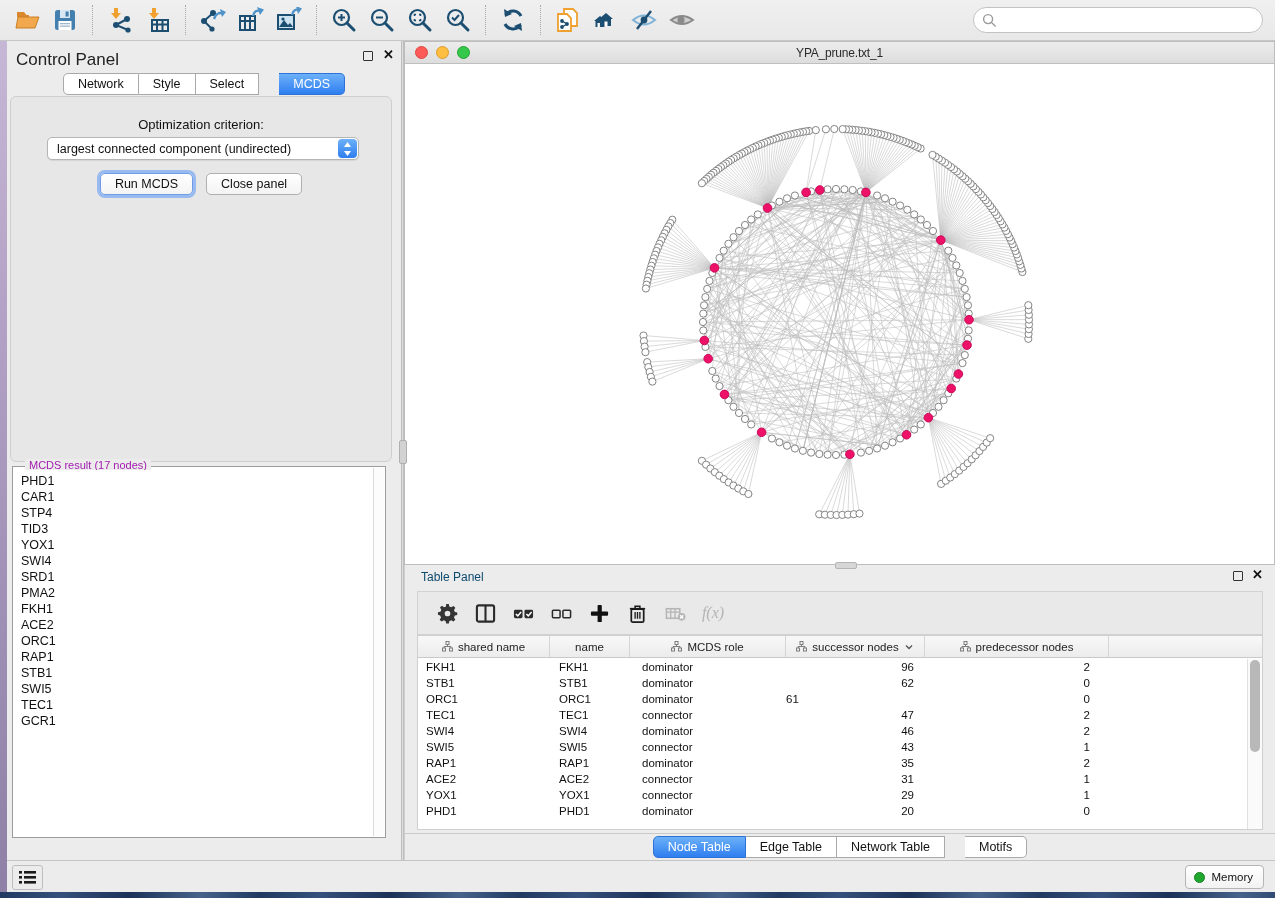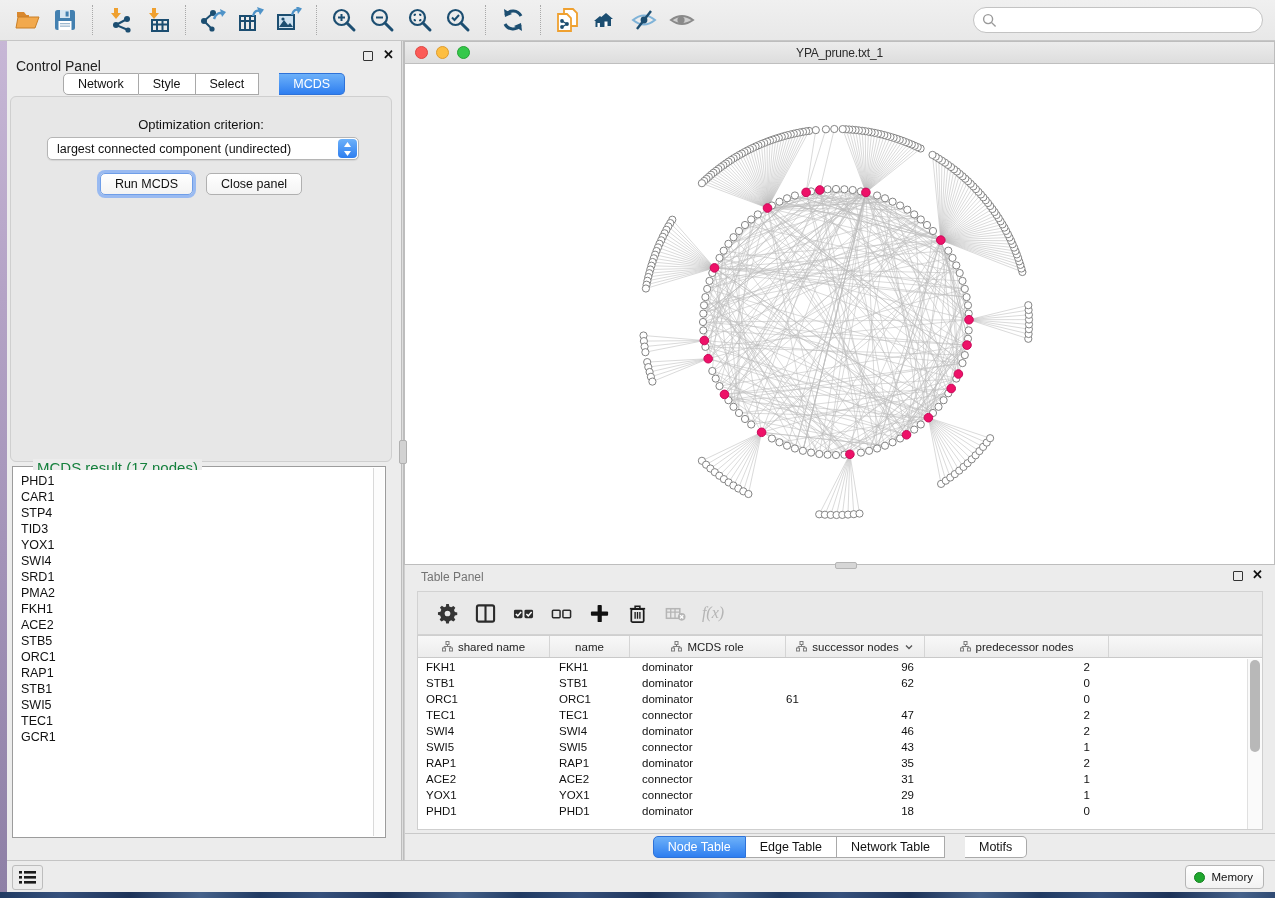--- a/index.html
+++ b/index.html
@@ -26,21 +26,21 @@
   .tb-sep { width:1px; height:30px; border-left:1px dotted #a9a9a9; margin:0 8px; }
   .search-wrap { margin-left:auto; margin-right:12px; width:290px; height:26px; background:#fff;
     border:1px solid #c3c3c3; border-radius:14px; display:flex; align-items:center; padding:0 8px;}
   .search-wrap svg { width:15px; height:15px; flex:0 0 auto; }
   .search-wrap input { border:none; outline:none; flex:1; height:20px; font-size:12px;
     font-family:"Liberation Sans",sans-serif; background:transparent; margin-left:5px;}
 
   
   .control-panel { position:absolute; left:7px; top:41px; width:394px; height:819px;
     background:#ececec; z-index:2; }
-  .cp-title { position:absolute; left:9px; top:17px; font-size:14px; color:#222; }
+  .cp-title { position:absolute; left:9px; top:9px; font-size:17px; color:#222; }
   .win-float { position:absolute; width:10px; height:10px; border:1.5px solid #333; top:10px;
     border-radius:1px; }
   .win-close { position:absolute; top:7px; font-size:13px; font-weight:bold; color:#111; line-height:14px;}
   .cp-tabs { position:absolute; left:0; top:32px; width:100%; display:flex; justify-content:center; }
   .seg-tab { height:22px; padding:0 14px; background:#fff; border:1px solid #a9a9a9; border-left:none;
     font-size:12.5px; display:flex; align-items:center; color:#111; cursor:default;}
   .seg-tab:first-child { border-left:1px solid #a9a9a9; border-radius:5px 0 0 5px; }
   .seg-tab:last-child { border-radius:0 5px 5px 0;margin-left:20px; }
   .seg-tab.sel { background:linear-gradient(#6db1f9,#2e7ef0); color:#fff; border-color:#2e72d8; }
   .cp-body { position:absolute; left:3px; top:55px; width:382px; height:366px;
@@ -54,22 +54,22 @@
     background:linear-gradient(#6db1f9,#2e7ef0); display:flex; flex-direction:column;
     align-items:center; justify-content:center; }
   .stepper svg { width:9px; height:16px; }
   .cp-buttons { position:absolute; top:76px; width:100%; display:flex; justify-content:center; gap:13px;}
   .mac-btn { height:22px; padding:0 14px; background:linear-gradient(#ffffff,#f3f3f3);
     border:1px solid #b0b0b0; border-radius:5px; font-size:12.5px; font-family:"Liberation Sans",sans-serif;
     color:#111; cursor:default;}
   .mac-btn.focused { box-shadow:0 0 0 3px rgba(90,150,250,.55); border-color:#6f9ee8; }
   .mcds-fieldset { position:absolute; left:5px; top:425px; width:374px; height:372px;
     border:1px solid #9c9c9c; background:#fff; }
-  .mcds-legend { position:absolute; left:20px; top:-8px; background:#ececec; padding:0 4px;
-    font-size:15px; color:#15803d; }
+  .mcds-legend { position:absolute; left:12px; top:-8px; background:#ececec; padding:0 4px;
+    font-size:11px; color:#a21caf; }
   .mcds-list { position:absolute; left:1px; top:3px; right:12px; bottom:1px; overflow:hidden;
     padding:3px 0 0 7px; background:#fff; }
   .mcds-item { font-size:12.5px; line-height:16px; color:#111; }
   .mcds-scroll { position:absolute; top:1px; right:1px; width:11px; bottom:1px; background:#fcfcfc;
     border-left:1px solid #d9d9d9; }
 
   
   .v-splitter { position:absolute; left:401px; top:41px; width:3px; height:819px; background:#dedede;
     border-left:1px solid #bdbdbd; border-right:1px solid #bdbdbd; z-index:2;}
   .v-grip { position:absolute; left:-3px; top:399px; width:8px; height:24px; background:#d2d2d2;
@@ -88,21 +88,21 @@
   .tl.green { background:#34c84a; border:1px solid #24a334; }
   .net-title { position:absolute; left:0; width:100%; text-align:center; font-size:12px;
     color:#2b2b2b; letter-spacing:-0.2px; }
   .net-canvas { position:absolute; left:0; top:22px; width:869px; height:494px; background:#fff; }
 
   
   .table-panel { position:absolute; left:404px; top:565px; width:871px; height:295px;
     background:#ececec; border-left:1px solid #cfcfcf; z-index:2;}
   .tp-grip { position:absolute; left:430px; top:-3px; width:22px; height:7px; background:#d6d6d6;
     border:1px solid #b5b5b5; border-radius:2px;}
-  .tp-title { position:absolute; left:16px; top:5px; font-size:12px; color:#737373; }
+  .tp-title { position:absolute; left:16px; top:5px; font-size:12px; color:#0c4a6e; }
   .tp-toolbar { position:absolute; left:12px; top:26px; right:12px; height:44px;
     background:#e9e9e9; border:1px solid #d2d2d2; display:flex; align-items:center; padding-left:14px;}
   .tp-tool { width:30px; height:30px; border:none; background:transparent; margin-right:8px;
     display:flex; align-items:center; justify-content:center; cursor:default;}
   .tp-tool svg { width:21px; height:21px; }
   .fx-label { font-family:"Liberation Serif",serif; font-style:italic; font-size:16px; color:#b4b4b4; }
   .tbl-wrap { position:absolute; left:12px; top:70px; right:12px; height:195px; background:#fff;
     border:1px solid #cfcfcf; border-top:none; }
   .tbl-header { display:flex; height:23px; background:linear-gradient(#f8f8f8,#ececec);
     border-top:1px solid #cfcfcf; border-bottom:1px solid #c9c9c9; }
@@ -322,21 +322,20 @@
         <div class="mcds-item">PHD1</div>
         <div class="mcds-item">CAR1</div>
         <div class="mcds-item">STP4</div>
         <div class="mcds-item">TID3</div>
         <div class="mcds-item">YOX1</div>
         <div class="mcds-item">SWI4</div>
         <div class="mcds-item">SRD1</div>
         <div class="mcds-item">PMA2</div>
         <div class="mcds-item">FKH1</div>
         <div class="mcds-item">ACE2</div>
-        <div class="mcds-item">STB5</div>
         <div class="mcds-item">ORC1</div>
         <div class="mcds-item">RAP1</div>
         <div class="mcds-item">STB1</div>
         <div class="mcds-item">SWI5</div>
         <div class="mcds-item">TEC1</div>
         <div class="mcds-item">GCR1</div>
       </div>
     <div class="mcds-scroll"></div>
   </div>
 </div>
@@ -1261,21 +1260,21 @@
           <div class="td" style="width: 132px; padding-left: 8px;">YOX1</div>
           <div class="td" style="width: 80px; padding-left: 9px;">YOX1</div>
           <div class="td" style="width: 156px; padding-left: 12px;">connector</div>
           <div class="td" style="width: 139px; text-align: right; padding-right: 11px;">29</div>
           <div class="td" style="width: 184px; text-align: right; padding-right: 19px;">1</div>
         </div>
         <div class="tr">
           <div class="td" style="width: 132px; padding-left: 8px;">PHD1</div>
           <div class="td" style="width: 80px; padding-left: 9px;">PHD1</div>
           <div class="td" style="width: 156px; padding-left: 12px;">dominator</div>
-          <div class="td" style="width: 139px; text-align: right; padding-right: 11px;">18</div>
+          <div class="td" style="width: 139px; text-align: right; padding-right: 11px;">20</div>
           <div class="td" style="width: 184px; text-align: right; padding-right: 19px;">0</div>
         </div>
       </div>
     <div class="tbl-scroll">
       <div class="tbl-thumb"></div>
     </div>
   </div>
 
   <div class="tp-tabs">
     <div class="seg-tab sel">Node Table</div>

